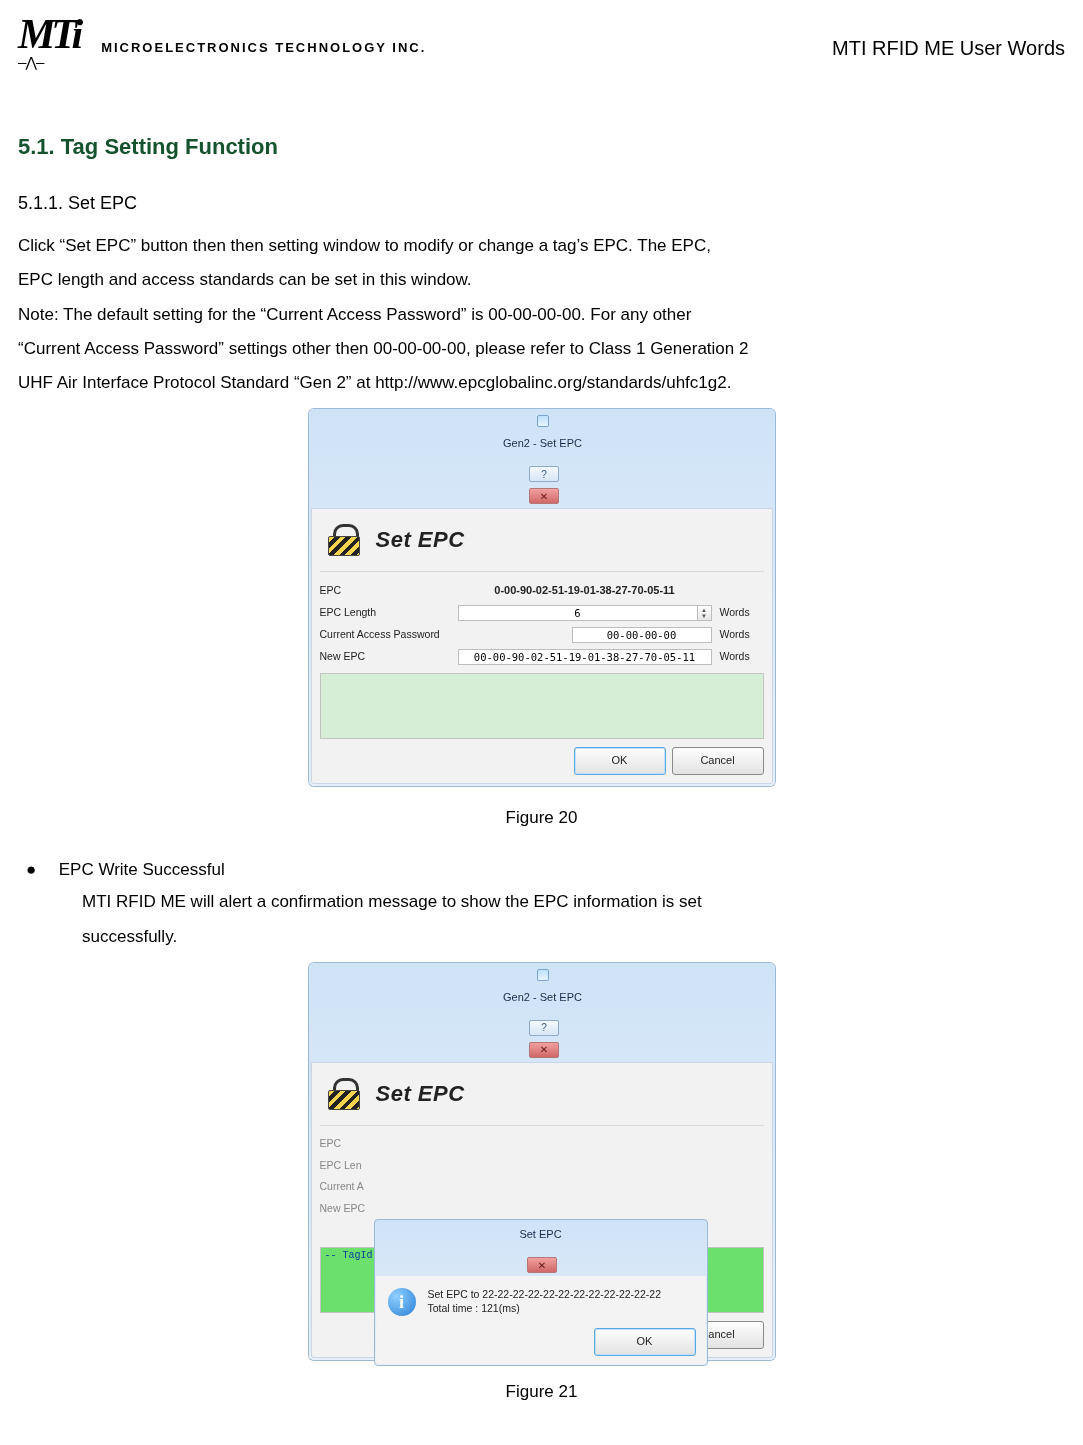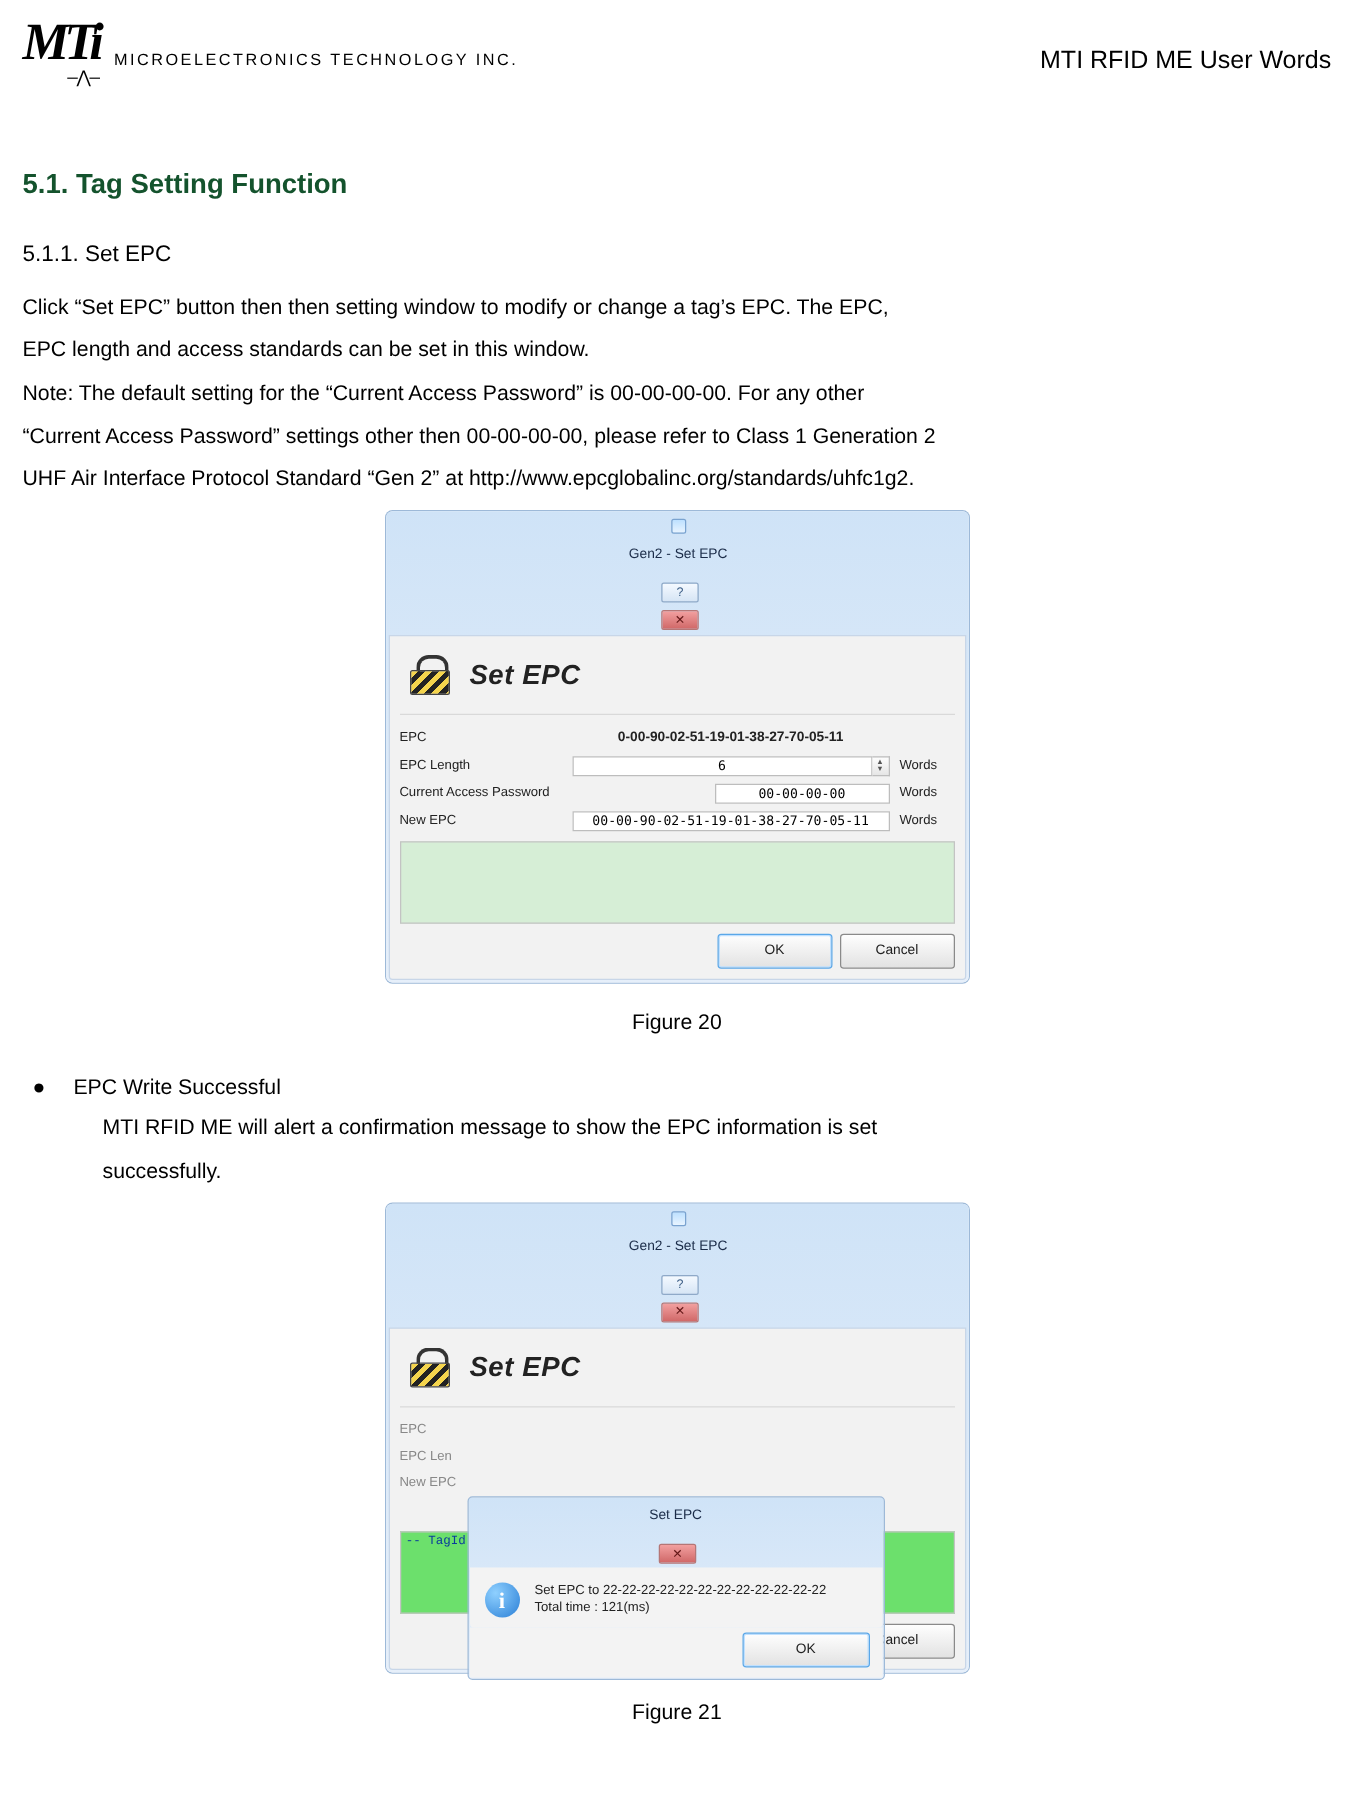--- a/index.html
+++ b/index.html
@@ -16,41 +16,40 @@
   
   .doc-header {
     display: flex;
     align-items: center;
     justify-content: space-between;
     margin-bottom: 50px;
   }
   .logo {
     display: flex;
     align-items: center;
-    gap: 12px;
-    text-align: right;
+    gap: 22px;
   }
   .logo-mark {
     font-family: "Times New Roman", serif;
     font-size: 42px;
     font-weight: 900;
     font-style: italic;
     letter-spacing: -4px;
     line-height: 0.7;
     position: relative;
   }
   .logo-pulse {
     font-family: monospace;
     font-size: 14px;
     letter-spacing: -1px;
   }
   .logo-company {
     font-family: Arial, sans-serif;
     font-size: 13px;
-    font-weight: 400;
+    font-weight: 700;
     letter-spacing: 2px;
   }
   .doc-title {
     font-size: 20px;
     font-weight: 400;
   }
   
   h2.section-heading {
     color: #14532d;
     font-size: 22px;
@@ -430,20 +429,23 @@
             <div class="body"></div>
         </div>
         <div class="set-epc-title">Set EPC</div>
       </div>
 
       <div class="form-row dim">
           <div class="form-label">EPC</div>
         </div>
       <div class="form-row dim">
           <div class="form-label">EPC Len</div>
+        </div>
+      <div class="form-row dim">
+          <div class="form-label">Current A</div>
         </div>
       <div class="form-row dim">
           <div class="form-label">New EPC</div>
         </div>
 
       <div class="msgbox">
         <div class="inner-win">
           <div class="win-title" style="padding:3px 6px;">
             <span>Set EPC</span>
             <span class="spacer"></span>

